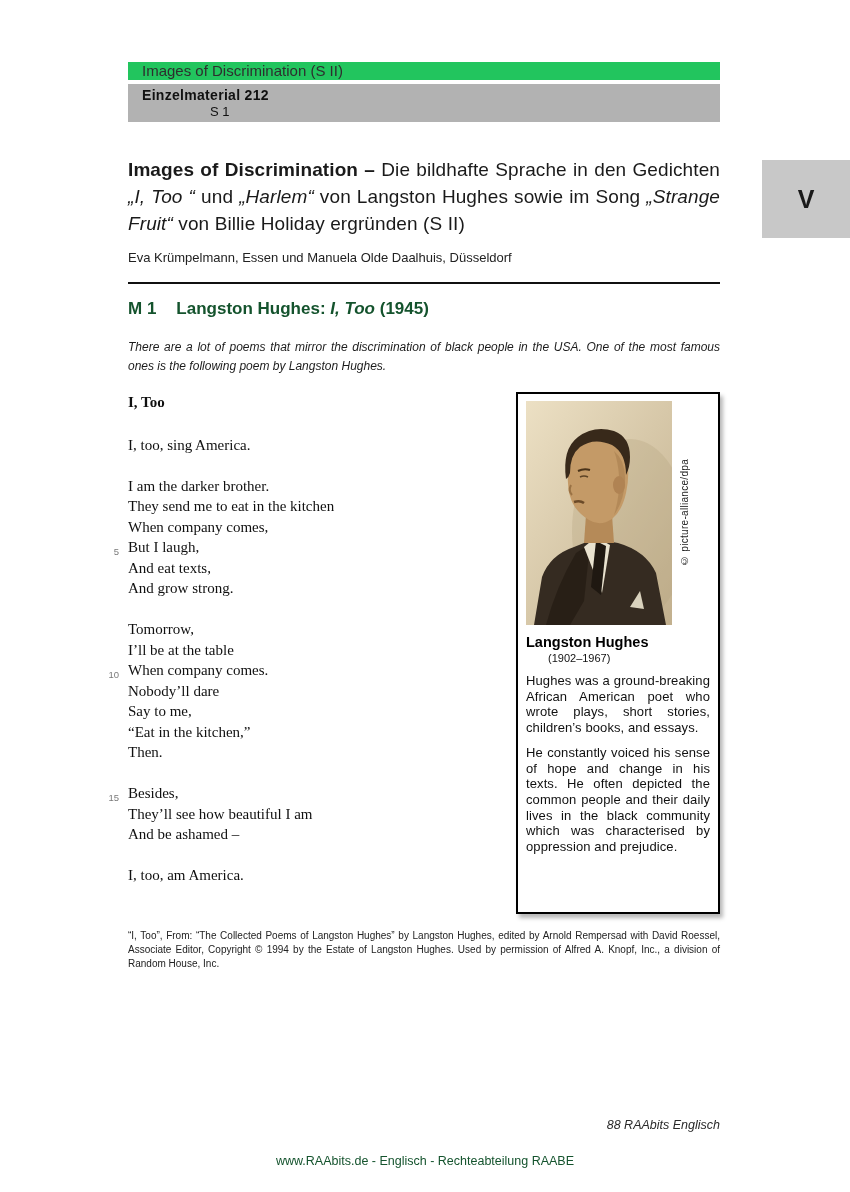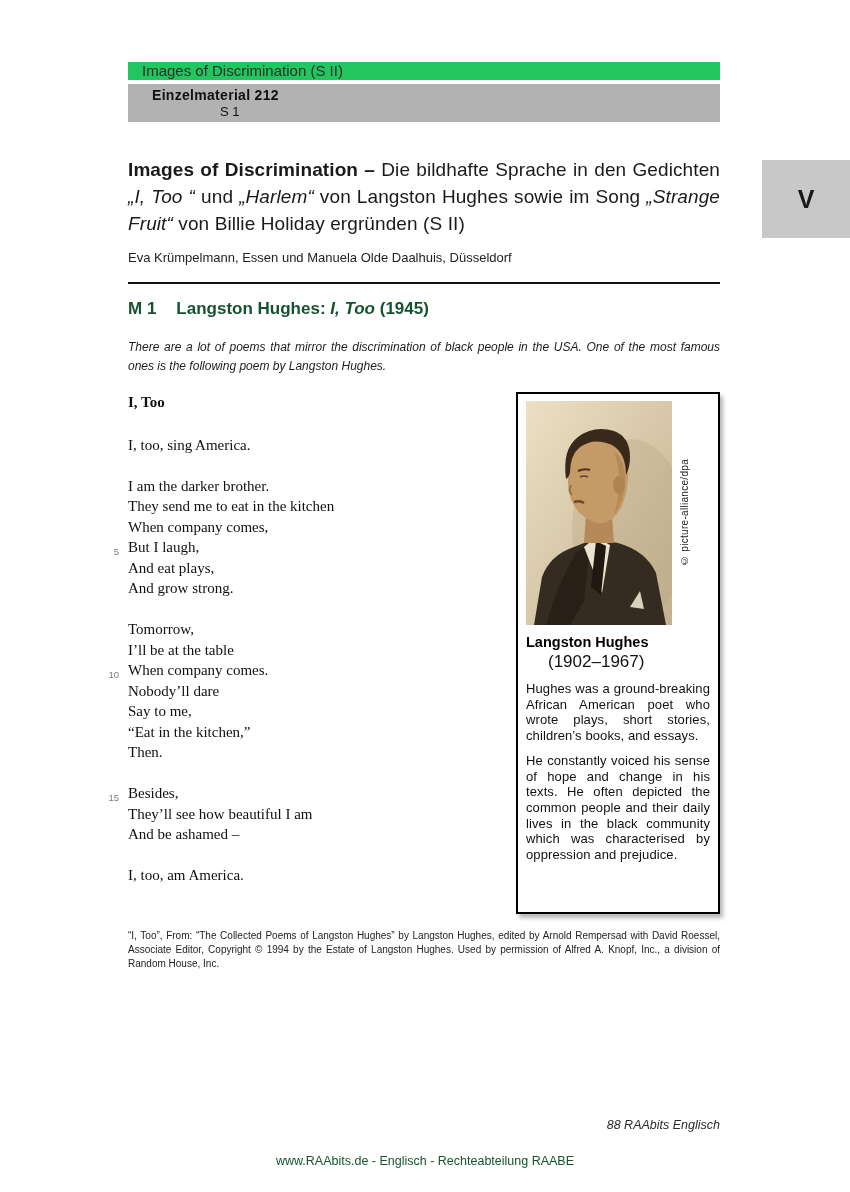--- a/index.html
+++ b/index.html
@@ -9,21 +9,21 @@
     overflow:hidden;
   }
   
   .bar1 {
     position:absolute; left:128px; top:62px; width:592px; height:18px;
     background:#22c55e; font-size:15px; line-height:18px;
     padding-left:14px; box-sizing:border-box; color:#2e2e2e;
   }
   .bar2 {
     position:absolute; left:128px; top:84px; width:592px; height:38px;
-    background:#b2b2b2; box-sizing:border-box; padding:3px 0 0 24px; color:#111;
+    background:#b2b2b2; box-sizing:border-box; padding:3px 0 0 14px; color:#111;
   }
   .bar2 .mat { font-weight:bold; font-size:14px; line-height:17px; letter-spacing:0.3px; }
   .bar2 .pg  { font-size:13px; line-height:16px; padding-left:68px; }
   
   .vtab {
     position:absolute; left:762px; top:160px; width:88px; height:78px;
     background:#c8c8c8; display:flex; align-items:center; justify-content:center;
     font-weight:bold; font-size:25px; color:#1a1a1a;
   }
   
@@ -72,21 +72,21 @@
     padding:7px 8px 0 8px; box-shadow:3px 4px 4px rgba(0,0,0,0.28);
   }
   .photo-row { display:flex; }
   .photo { width:146px; height:224px; display:block; }
   .credit { width:24px; height:224px; display:flex; align-items:center; justify-content:center; }
   .credit span {
     writing-mode:vertical-rl; transform:rotate(180deg);
     font-size:10px; color:#222; letter-spacing:0.3px; white-space:nowrap;
   }
   .ib-name  { font-weight:bold; font-size:14.5px; margin-top:9px; color:#000; }
-  .ib-years { font-size:17px; margin-left:22px; margin-top:2px; color:#111; }
+  .ib-years { font-size:11px; margin-left:22px; margin-top:2px; color:#111; }
   .ib-para  {
     font-size:13px; line-height:15.7px; text-align:justify;
     margin-top:9px; color:#111; letter-spacing:0.1px;
   }
   
   .footnote {
     position:absolute; left:128px; top:929px; width:592px;
     font-size:10px; line-height:14px; text-align:justify; color:#222;
   }
   .folio {
@@ -131,21 +131,21 @@
 
     <div class="stanza">
       <div class="pline"><span class="lnum"></span><span>I, too, sing America.</span></div>
     </div>
 
     <div class="stanza">
       <div class="pline"><span class="lnum"></span><span>I am the darker brother.</span></div>
       <div class="pline"><span class="lnum"></span><span>They send me to eat in the kitchen</span></div>
       <div class="pline"><span class="lnum"></span><span>When company comes,</span></div>
       <div class="pline"><span class="lnum">5</span><span>But I laugh,</span></div>
-      <div class="pline"><span class="lnum"></span><span>And eat plays,</span></div>
+      <div class="pline"><span class="lnum"></span><span>And eat texts,</span></div>
       <div class="pline"><span class="lnum"></span><span>And grow strong.</span></div>
     </div>
 
     <div class="stanza">
       <div class="pline"><span class="lnum"></span><span>Tomorrow,</span></div>
       <div class="pline"><span class="lnum"></span><span>I’ll be at the table</span></div>
       <div class="pline"><span class="lnum">10</span><span>When company comes.</span></div>
       <div class="pline"><span class="lnum"></span><span>Nobody’ll dare</span></div>
       <div class="pline"><span class="lnum"></span><span>Say to me,</span></div>
       <div class="pline"><span class="lnum"></span><span>“Eat in the kitchen,”</span></div>

